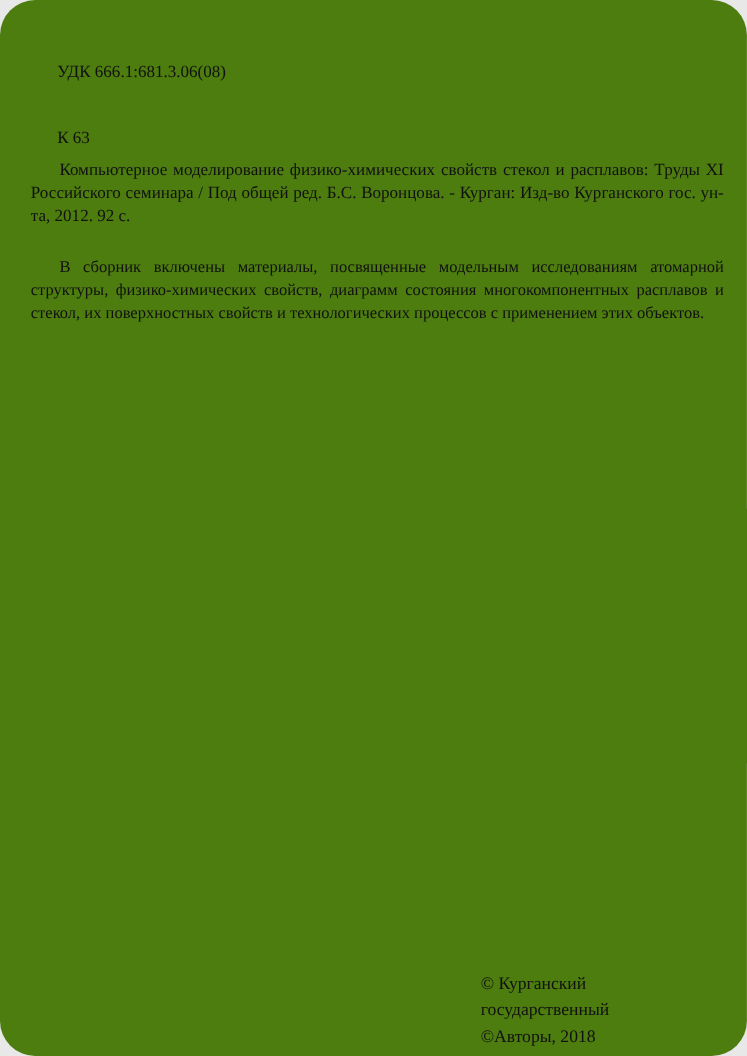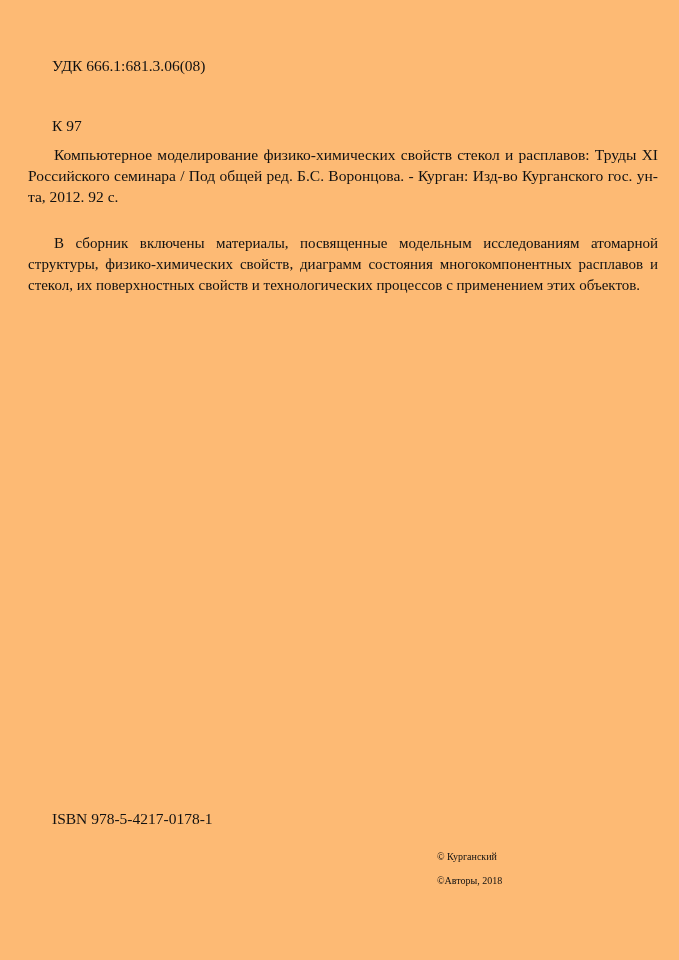--- a/index.html
+++ b/index.html
@@ -4,24 +4,25 @@
 <style>
   html, body {
     margin: 0;
     padding: 0;
     background: #e8e8e8;
   }
   .page {
     position: relative;
     width: 679px;
     height: 960px;
-    background: #fdba74;
+    background: #4d7c0f;
     font-family: "Liberation Serif", "DejaVu Serif", serif;
     color: #111111;
     overflow: hidden;
+    border-radius: 32px;
   }
   .udc-block {
     position: absolute;
     left: 52px;
     top: 16px;
     font-size: 15.5px;
     line-height: 20px;
     white-space: pre;
   }
   .udc-line { display: block; }
@@ -47,43 +48,43 @@
   }
   .isbn-line {
     position: absolute;
     left: 52px;
     top: 810px;
     font-size: 15.5px;
   }
   .copyright-block {
     position: absolute;
     left: 437px;
-    top: 845px;
-    font-size: 10px;
+    top: 883px;
+    font-size: 16px;
     line-height: 24px;
   }
   .copyright-line {
     display: block;
     white-space: pre;
   }
 </style>
 </head>
 <body>
 
 <div class="page">
 
   <div class="udc-block">
     <span class="udc-line">УДК 666.1:681.3.06(08)</span>
-    <span class="udc-line">К 97</span>
+    <span class="udc-line">К 63</span>
   </div>
 
   <p class="bib-paragraph">Компьютерное моделирование физико-химических свойств стекол и расплавов: Труды XI Российского семинара / Под общей ред. Б.С. Воронцова.  - Курган: Изд-во Курганского гос. ун-та, 2012.     92 с.</p>
 
   <p class="abstract-paragraph">В сборник включены материалы, посвященные модельным исследованиям атомарной структуры, физико-химических свойств, диаграмм состояния многокомпонентных расплавов и стекол, их поверхностных свойств и технологических процессов с применением этих объектов.</p>
 
-  <div class="isbn-line">ISBN 978-5-4217-0178-1</div>
 
   <div class="copyright-block">
     <span class="copyright-line">© Курганский</span>
+    <span class="copyright-line">государственный</span>
     <span class="copyright-line">©Авторы, 2018</span>
   </div>
 
 </div>
 
 </body></html>

